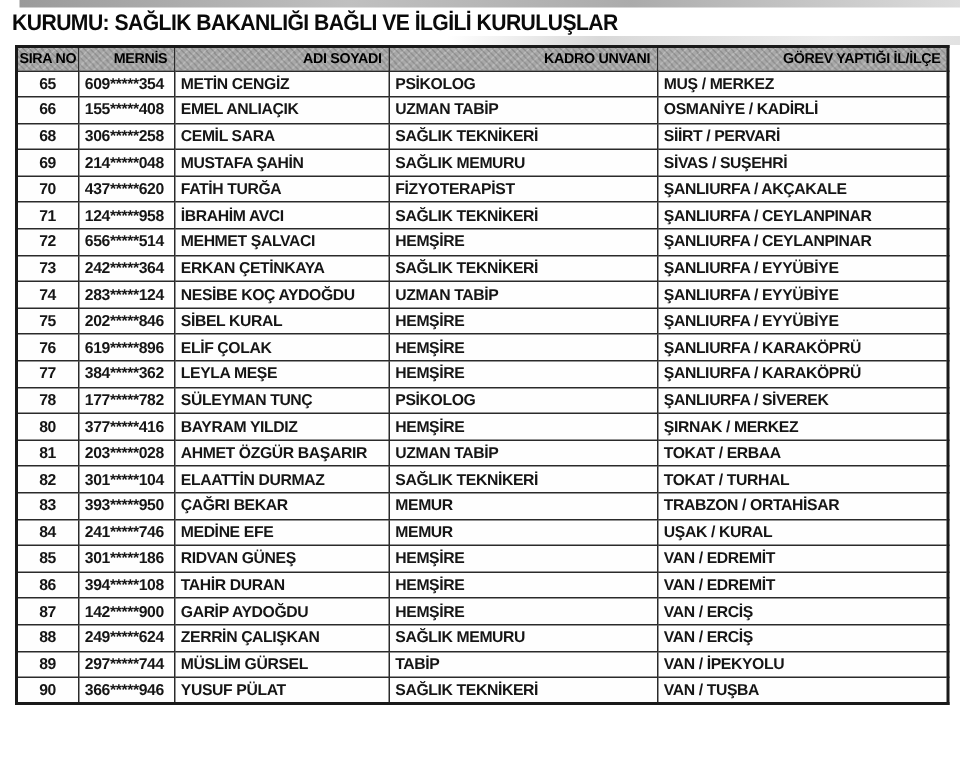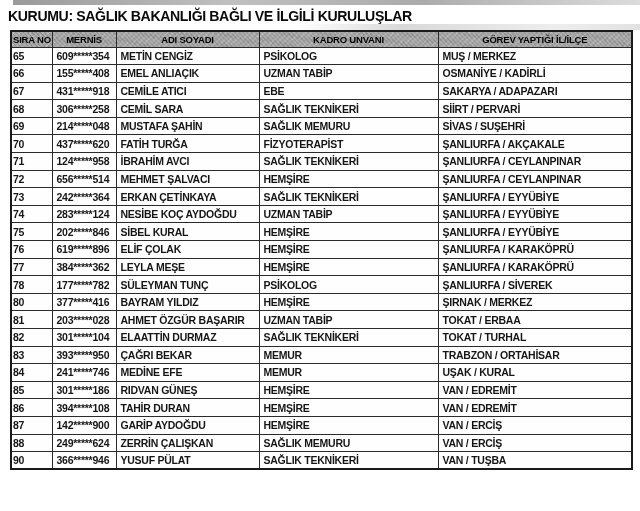--- a/index.html
+++ b/index.html
@@ -36,30 +36,30 @@
     overflow: hidden; white-space: nowrap;
     box-sizing: border-box;
   }
   .data-table thead tr { height: 16px; }
   .data-table thead th {
     background-color: #a8a8a8;
     background-image:
       repeating-linear-gradient(47deg, rgba(0,0,0,.16) 0 1px, rgba(0,0,0,0) 1px 3px),
       repeating-linear-gradient(-43deg, rgba(255,255,255,.22) 0 1px, rgba(255,255,255,0) 1px 4px);
     font-size: 9.5px; font-weight: bold; color: #000;
-    text-align: center; padding: 0 4px; letter-spacing: -0.2px;
+    text-align: right; padding: 0 4px; letter-spacing: -0.2px;
   }
   .data-table thead th.center { text-align: center; padding: 0 1px; }
   .data-table tbody tr { height: 17.6px; }
   .data-table tbody td {
     font-size: 10.5px; font-weight: bold; color: #151515;
     padding: 0 4px; letter-spacing: -0.25px;
     background: #fefefe;
   }
-  .data-table tbody td.center { text-align: left; padding: 0 1px; }
+  .data-table tbody td.center { text-align: center; padding: 0 1px; }
 </style>
 </head>
 <body>
 
 <div>
   <div class="artifact-top"></div>
   <div class="artifact-smudge"></div>
 
   <div class="title">KURUMU: SAĞLIK BAKANLIĞI BAĞLI VE İLGİLİ KURULUŞLAR</div>
 
@@ -89,27 +89,20 @@
           <td>MUŞ / MERKEZ</td>
         </tr>
         <tr>
           <td class="center">66</td>
           <td>155*****408</td>
           <td>EMEL ANLIAÇIK</td>
           <td>UZMAN TABİP</td>
           <td>OSMANİYE / KADİRLİ</td>
         </tr>
         <tr>
-          <td class="center">67</td>
-          <td>431*****918</td>
-          <td>CEMİLE ATICI</td>
-          <td>EBE</td>
-          <td>SAKARYA / ADAPAZARI</td>
-        </tr>
-        <tr>
           <td class="center">68</td>
           <td>306*****258</td>
           <td>CEMİL SARA</td>
           <td>SAĞLIK TEKNİKERİ</td>
           <td>SİİRT / PERVARİ</td>
         </tr>
         <tr>
           <td class="center">69</td>
           <td>214*****048</td>
           <td>MUSTAFA ŞAHİN</td>
@@ -236,20 +229,27 @@
           <td>VAN / ERCİŞ</td>
         </tr>
         <tr>
           <td class="center">88</td>
           <td>249*****624</td>
           <td>ZERRİN ÇALIŞKAN</td>
           <td>SAĞLIK MEMURU</td>
           <td>VAN / ERCİŞ</td>
         </tr>
         <tr>
+          <td class="center">89</td>
+          <td>297*****744</td>
+          <td>MÜSLİM GÜRSEL</td>
+          <td>TABİP</td>
+          <td>VAN / İPEKYOLU</td>
+        </tr>
+        <tr>
           <td class="center">90</td>
           <td>366*****946</td>
           <td>YUSUF PÜLAT</td>
           <td>SAĞLIK TEKNİKERİ</td>
           <td>VAN / TUŞBA</td>
         </tr>
       </tbody>
   </table>
 </div>
 

